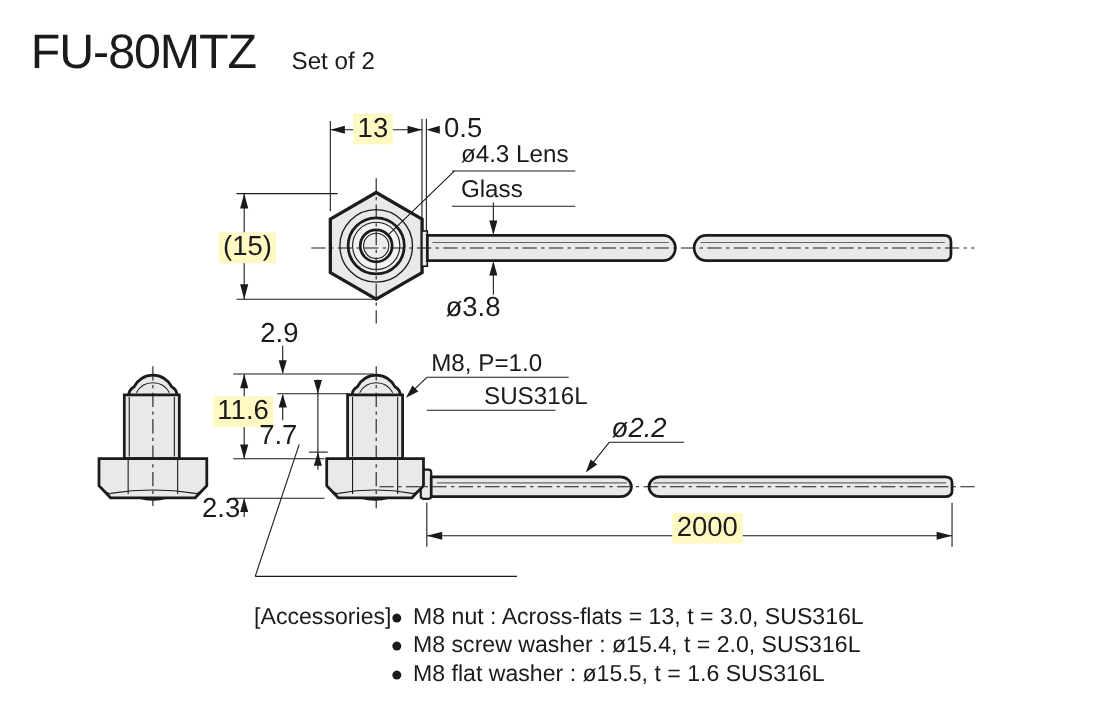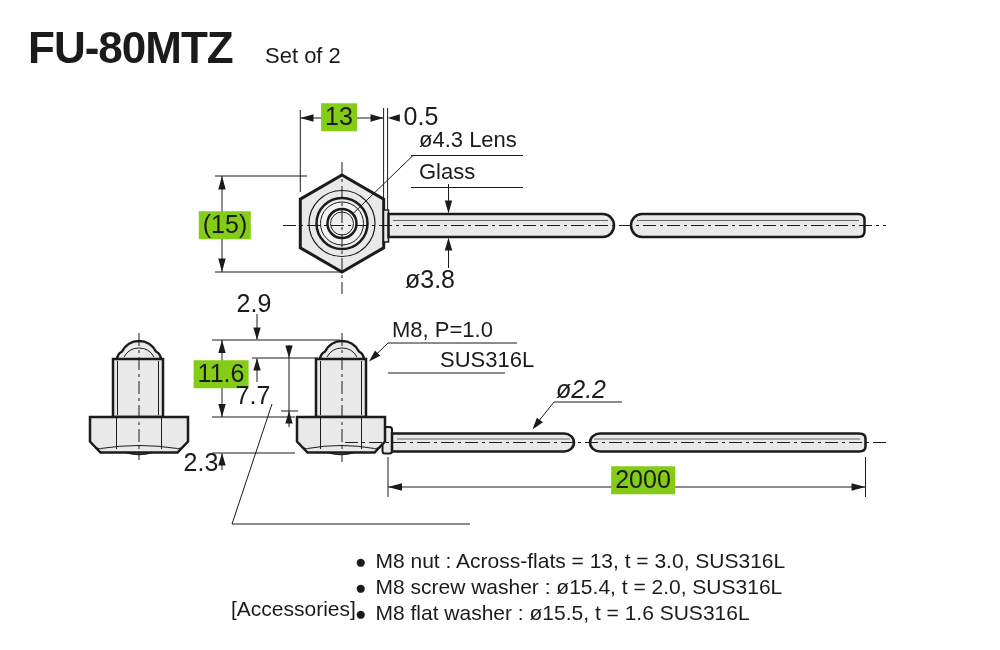--- a/index.html
+++ b/index.html
@@ -3,22 +3,22 @@
 <meta charset="utf-8">
 <style>
   html,body{margin:0;padding:0;background:#fff;}
   #stage{position:relative;width:1000px;height:650px;background:#ffffff;overflow:hidden;
          font-family:"Liberation Sans","DejaVu Sans",sans-serif;color:#1b1b1b;}
   #linework{position:absolute;left:0;top:0;z-index:1;}
   .lbl{position:absolute;z-index:2;white-space:nowrap;color:#1b1b1b;line-height:1.1;}
   .dim{font-size:25px;}
   .ann{font-size:22px;text-align:right;}
   .ctr{transform:translate(-50%,-50%);}
-  .bg{background:#84cc16;padding:0 4px;}
-  .title{font-size:44px;font-weight:bold;letter-spacing:-1px;}
+  .bg{background:#fef9c3;padding:0 4px;}
+  .title{font-size:44px;font-weight:normal;letter-spacing:-1px;}
   .subtitle{font-size:22px;}
   .acc{font-size:21px;}
   .accrow{display:flex;gap:9px;align-items:baseline;}
   .bullet{font-size:19px;}
 </style>
 </head>
 <body>
 
 <div id="stage">
 
@@ -156,21 +156,21 @@
 
   <div class="lbl dim ctr" style="left:254px;top:304px;">2.9</div>
   <div class="lbl dim ctr bg" style="left:221px;top:374px;">11.6</div>
   <div class="lbl dim ctr" style="left:253px;top:396px;">7.7</div>
   <div class="lbl dim ctr" style="left:201px;top:463px;">2.3</div>
   <div class="lbl ann" style="left:392px;top:318px;">M8, P=1.0</div>
   <div class="lbl ann" style="left:392px;top:348px;margin-left:48px;">SUS316L</div>
   <div class="lbl dim" style="left:556px;top:376px;font-style:italic;">ø2.2</div>
   <div class="lbl dim ctr bg" style="left:643px;top:480px;">2000</div>
 
-  <div class="lbl acc" style="left:231px;top:549px;margin-top:48px;">[Accessories]</div>
+  <div class="lbl acc" style="left:231px;top:549px;">[Accessories]</div>
   <div class="lbl accrow" style="left:355px;top:549px;">
     <span class="bullet">●</span>
     <span class="acc">M8 nut : Across-flats = 13, t = 3.0, SUS316L</span>
   </div>
   <div class="lbl accrow" style="left:355px;top:575px;">
     <span class="bullet">●</span>
     <span class="acc">M8 screw washer : ø15.4, t = 2.0, SUS316L</span>
   </div>
   <div class="lbl accrow" style="left:355px;top:601px;">
     <span class="bullet">●</span>

